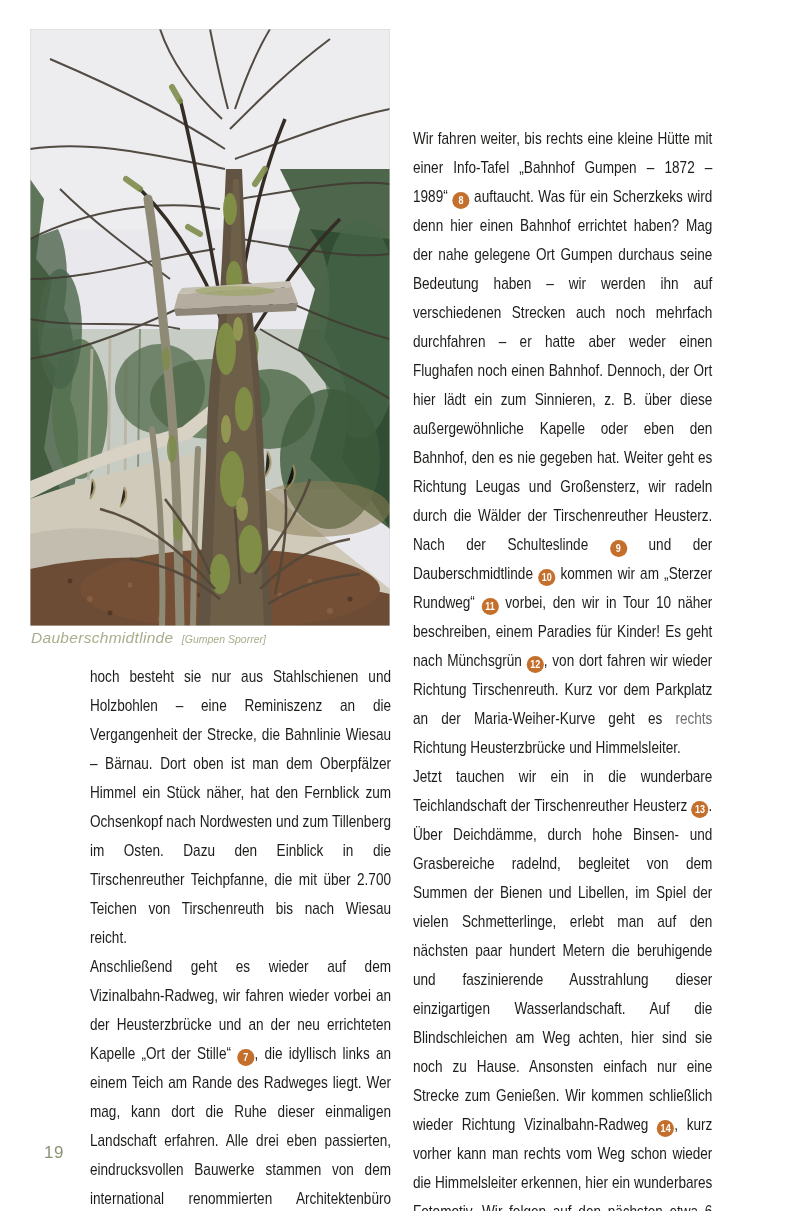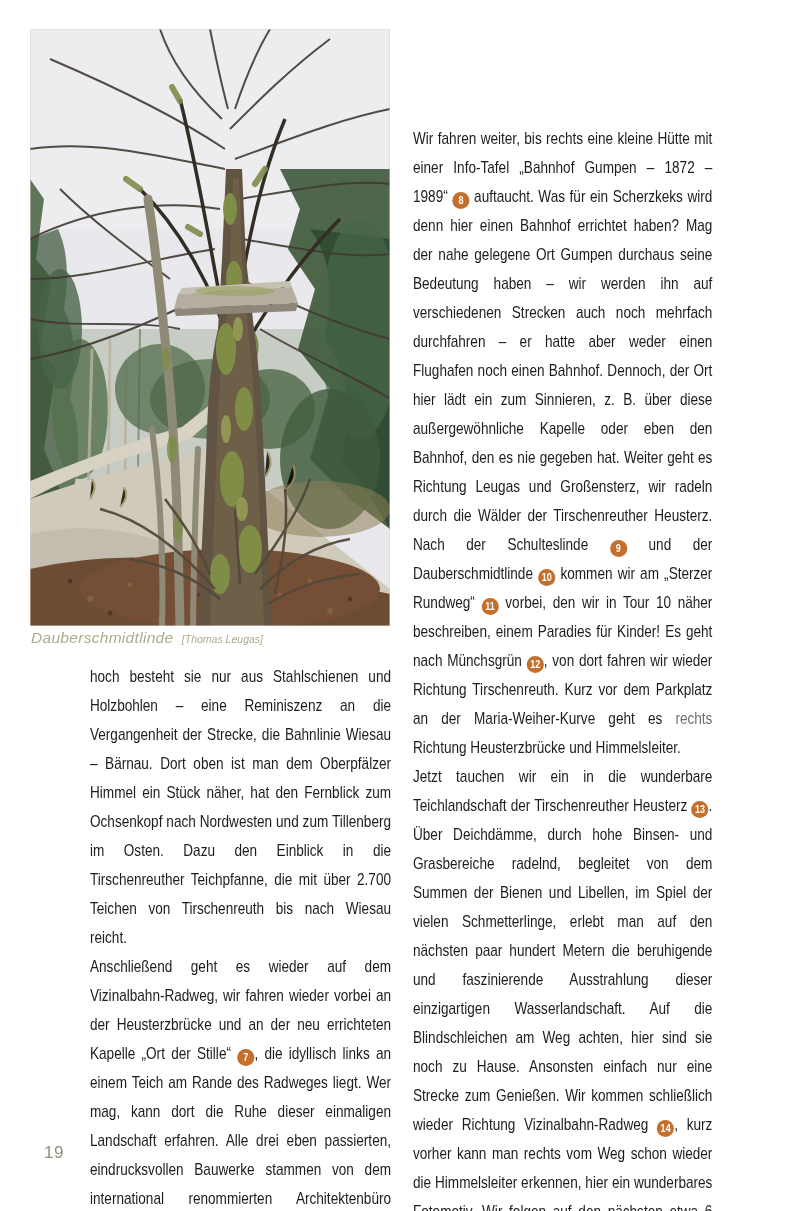--- a/index.html
+++ b/index.html
@@ -199,21 +199,21 @@
       <path d="M210,555 L205,480"></path>
       <path d="M245,565 C255,520 258,490 255,460"></path>
     </g>
 
     <rect x="0" y="0" width="360" height="597" fill="none" stroke="#d8d5cd" stroke-width="1"></rect>
   </svg>
 </div>
 
 <div class="caption">
   <span class="cap-title">Dauberschmidtlinde</span>
-  <span class="cap-credit">[Thomas Leugas]</span>
+  <span class="cap-credit">[Gumpen Sporrer]</span>
 </div>
 
 <div class="textcol col-left">
     <p lang="de"><span>hoch besteht sie nur aus Stahlschienen und Holzbohlen – eine Reminiszenz an die Vergangenheit der Strecke, die Bahnlinie Wiesau – Bärnau. Dort oben ist man dem Oberpfälzer Himmel ein Stück näher, hat den Fernblick zum Ochsenkopf nach Nordwesten und zum Tillenberg im Osten. Dazu den Einblick in die Tirschenreuther Teichpfanne, die mit über 2.700 Teichen von Tirschenreuth bis nach Wiesau reicht.</span></p>
     <p lang="de"><span>Anschließend geht es wieder auf dem Vizinalbahn-Radweg, wir fahren wieder vorbei an der Heusterzbrücke und an der neu errichteten Kapelle „Ort der Stille“ </span><span class="marker">7</span><span>, die idyllisch links an einem Teich am Rande des Radweges liegt. Wer mag, kann dort die Ruhe dieser einmaligen Landschaft erfahren. Alle drei eben passierten, eindrucksvollen Bauwerke stammen von dem international renommierten Architektenbüro Brückner &amp; Brückner aus Tirschenreuth.</span></p>
   </div>
 
 <div class="textcol col-right">
     <p lang="de"><span>Wir fahren weiter, bis rechts eine kleine Hütte mit einer Info-Tafel „Bahnhof Gumpen – 1872 – 1989“ </span><span class="marker">8</span><span> auftaucht. Was für ein Scherzkeks wird denn hier einen Bahnhof errichtet haben? Mag der nahe gelegene Ort Gumpen durchaus seine Bedeutung haben – wir werden ihn auf verschiedenen Strecken auch noch mehrfach durchfahren – er hatte aber weder einen Flughafen noch einen Bahnhof. Dennoch, der Ort hier lädt ein zum Sinnieren, z. B. über diese außergewöhnliche Kapelle oder eben den Bahnhof, den es nie gegeben hat. Weiter geht es Richtung Leugas und Großensterz, wir radeln durch die Wälder der Tirschenreuther Heusterz. Nach der Schulteslinde </span><span class="marker">9</span><span> und der Dauberschmidtlinde </span><span class="marker">10</span><span> kommen wir am „Sterzer Rundweg“ </span><span class="marker">11</span><span> vorbei, den wir in Tour 10 näher beschreiben, einem Paradies für Kinder! Es geht nach Münchsgrün </span><span class="marker">12</span><span>, von dort fahren wir wieder Richtung Tirschenreuth. Kurz vor dem Parkplatz an der Maria-Weiher-Kurve geht es </span><span class="light">rechts</span><span> Richtung Heusterzbrücke und Himmelsleiter.</span></p>
     <p lang="de"><span>Jetzt tauchen wir ein in die wunderbare Teichlandschaft der Tirschenreuther Heusterz </span><span class="marker">13</span><span>. Über Deichdämme, durch hohe Binsen- und Grasbereiche radelnd, begleitet von dem Summen der Bienen und Libellen, im Spiel der vielen Schmetterlinge, erlebt man auf den nächsten paar hundert Metern die beruhigende und faszinierende Ausstrahlung dieser einzigartigen Wasserlandschaft. Auf die Blindschleichen am Weg achten, hier sind sie noch zu Hause. Ansonsten einfach nur eine Strecke zum Genießen. Wir kommen schließlich wieder Richtung Vizinalbahn-Radweg </span><span class="marker">14</span><span>, kurz vorher kann man rechts vom Weg schon wieder die Himmelsleiter erkennen, hier ein wunderbares Fotomotiv. Wir folgen auf den nächsten etwa 6 km dem Vizinalbahn-Radweg bis wir fast an Tirschenreuth vorbei sind. Am Wegweiser Richtung Rothenbürg fahren wir dann rechts weg und Richtung Stadtzentrum.</span></p>

